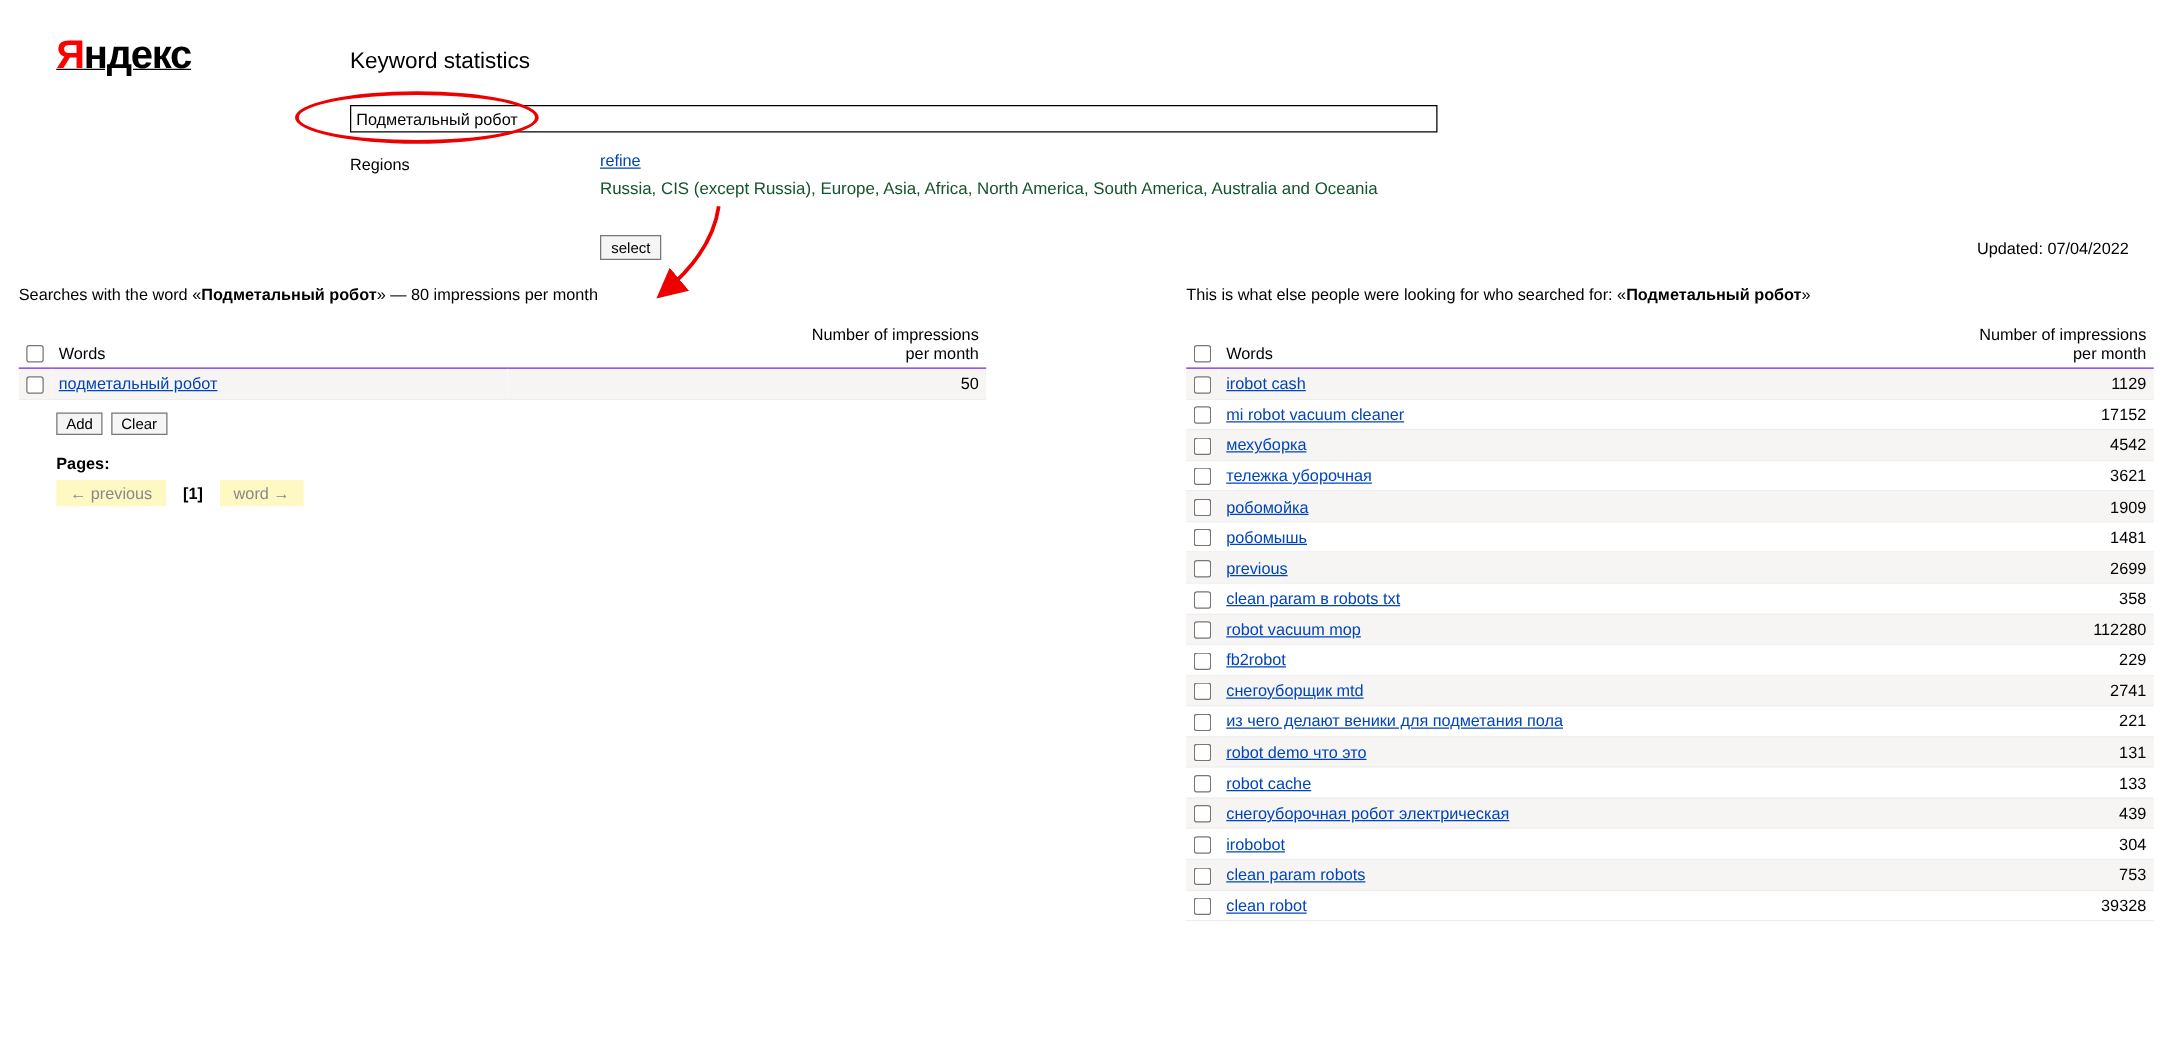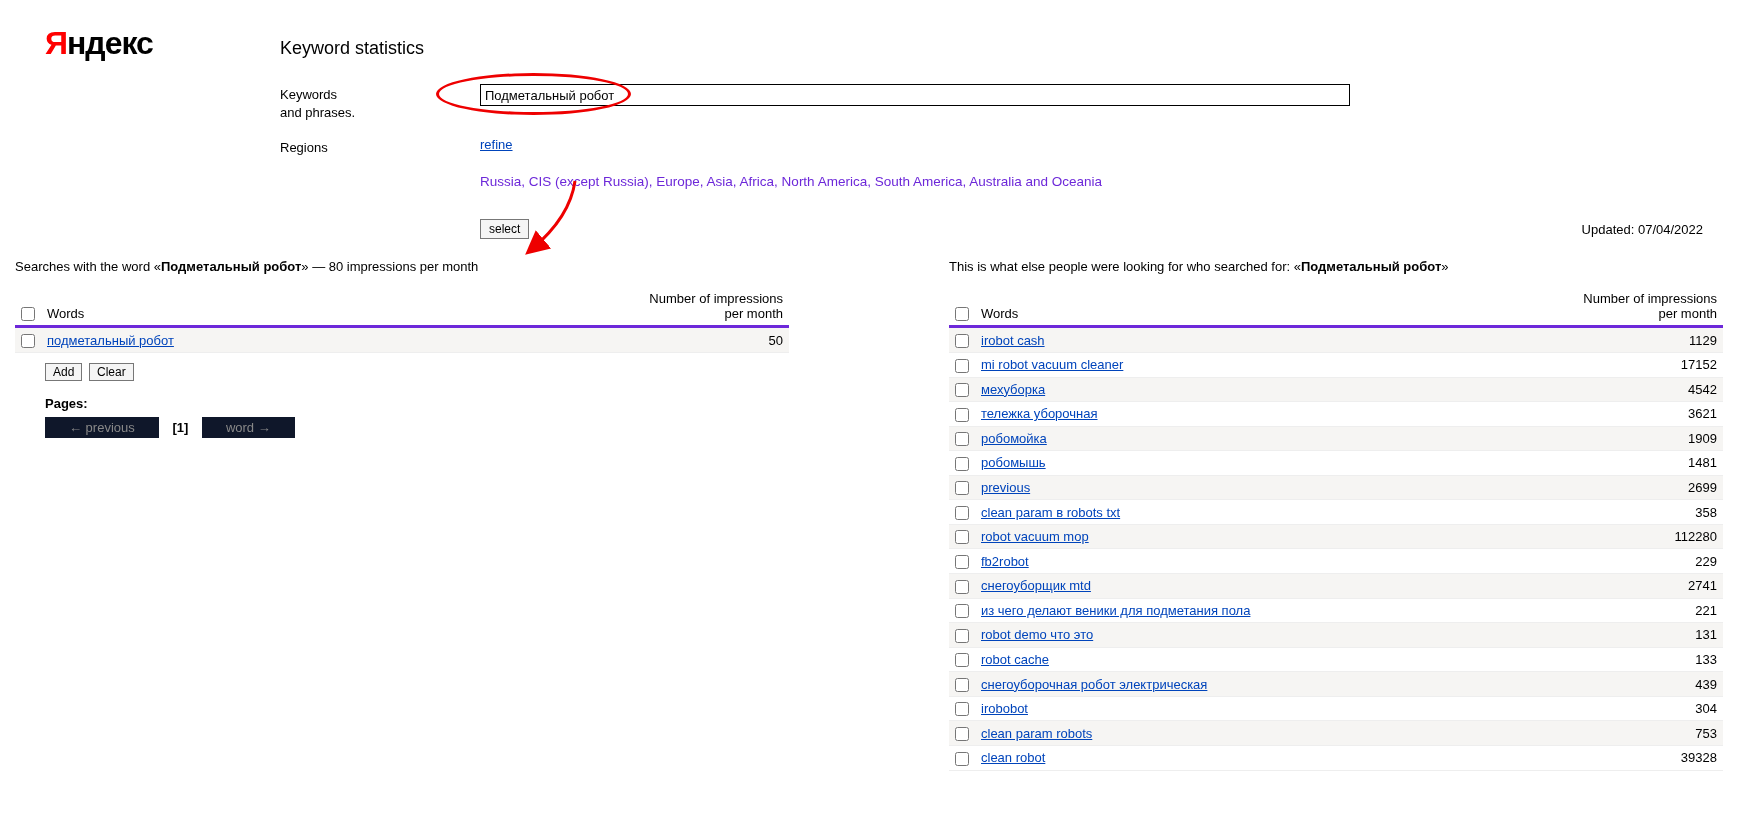--- a/index.html
+++ b/index.html
@@ -15,20 +15,21 @@
     padding: 20px 15px 40px 15px;
   }
   .top {
     display: flex;
     align-items: flex-start;
   }
   .logo {
     width: 265px;
     padding-top: 5px;
     padding-left: 30px;
+    text-decoration: underline;
   }
   .logo-text {
     font-family: Arial, sans-serif;
     font-size: 32px;
     font-weight: bold;
     letter-spacing: -1px;
   }
   .logo-red { color: #f00; }
   .main-col {
     flex: 1;
@@ -62,23 +63,23 @@
     font-size: 13px;
     font-family: inherit;
   }
   .refine-link {
     color: #04b;
     text-decoration: underline;
     cursor: pointer;
     font-size: 13px;
   }
   .regions-list {
-    color: #6d28d9;
+    color: #14532d;
     font-size: 13.5px;
-    margin-top: 22px;
+    margin-top: 7px;
   }
   .select-row {
     display: flex;
     align-items: center;
     justify-content: space-between;
     margin-top: 30px;
     padding-right: 20px;
   }
   .select-button {
     font-size: 12px;
@@ -106,21 +107,21 @@
   .results-heading b { font-weight: bold; }
   .kw-table {
     width: 100%;
     border-collapse: collapse;
     font-size: 13px;
   }
   .kw-table th {
     text-align: left;
     font-weight: normal;
     padding: 5px 6px 4px 6px;
-    border-bottom: 3px solid #6d28d9;
+    border-bottom: 1px solid #6d28d9;
     vertical-align: bottom;
   }
   .kw-table th.num, .kw-table td.num {
     text-align: right;
     white-space: nowrap;
   }
   .kw-table th.check-col, .kw-table td.check-col {
     width: 20px;
     text-align: left;
   }
@@ -150,22 +151,22 @@
   .pages {
     margin-left: 30px;
     font-size: 13px;
   }
   .pages-label {
     font-weight: bold;
     margin-bottom: 6px;
   }
   .page-nav {
     display: inline-block;
-    background: #0f172a;
-    padding: 3px 24px;
+    background: #fef9c3;
+    padding: 3px 11px;
     color: #888;
     margin-right: 4px;
   }
   .page-nav.current {
     background: transparent;
     color: #000;
     font-weight: bold;
     padding: 3px 6px;
   }
   .page-nav.disabled { cursor: default; }
@@ -199,24 +200,20 @@
 
 <div class="container">
   <div class="top">
     <div class="logo">
       <span class="logo-text"><span class="logo-red">Я</span><span>ндекс</span></span>
     </div>
     <div class="main-col">
       <h1 class="page-title">Keyword statistics</h1>
 
       <div class="form-row">
-        <div class="form-label">
-          <span>Keywords</span><br>
-          <span>and phrases.</span>
-        </div>
         <div class="form-control">
           <div class="red-ellipse"></div>
           <input type="text" class="keyword-input" value="Подметальный робот" style="">
         </div>
       </div>
 
       <div class="form-row">
         <div class="form-label">Regions</div>
         <div class="form-control">
           <svg class="red-arrow" width="60" height="80">

